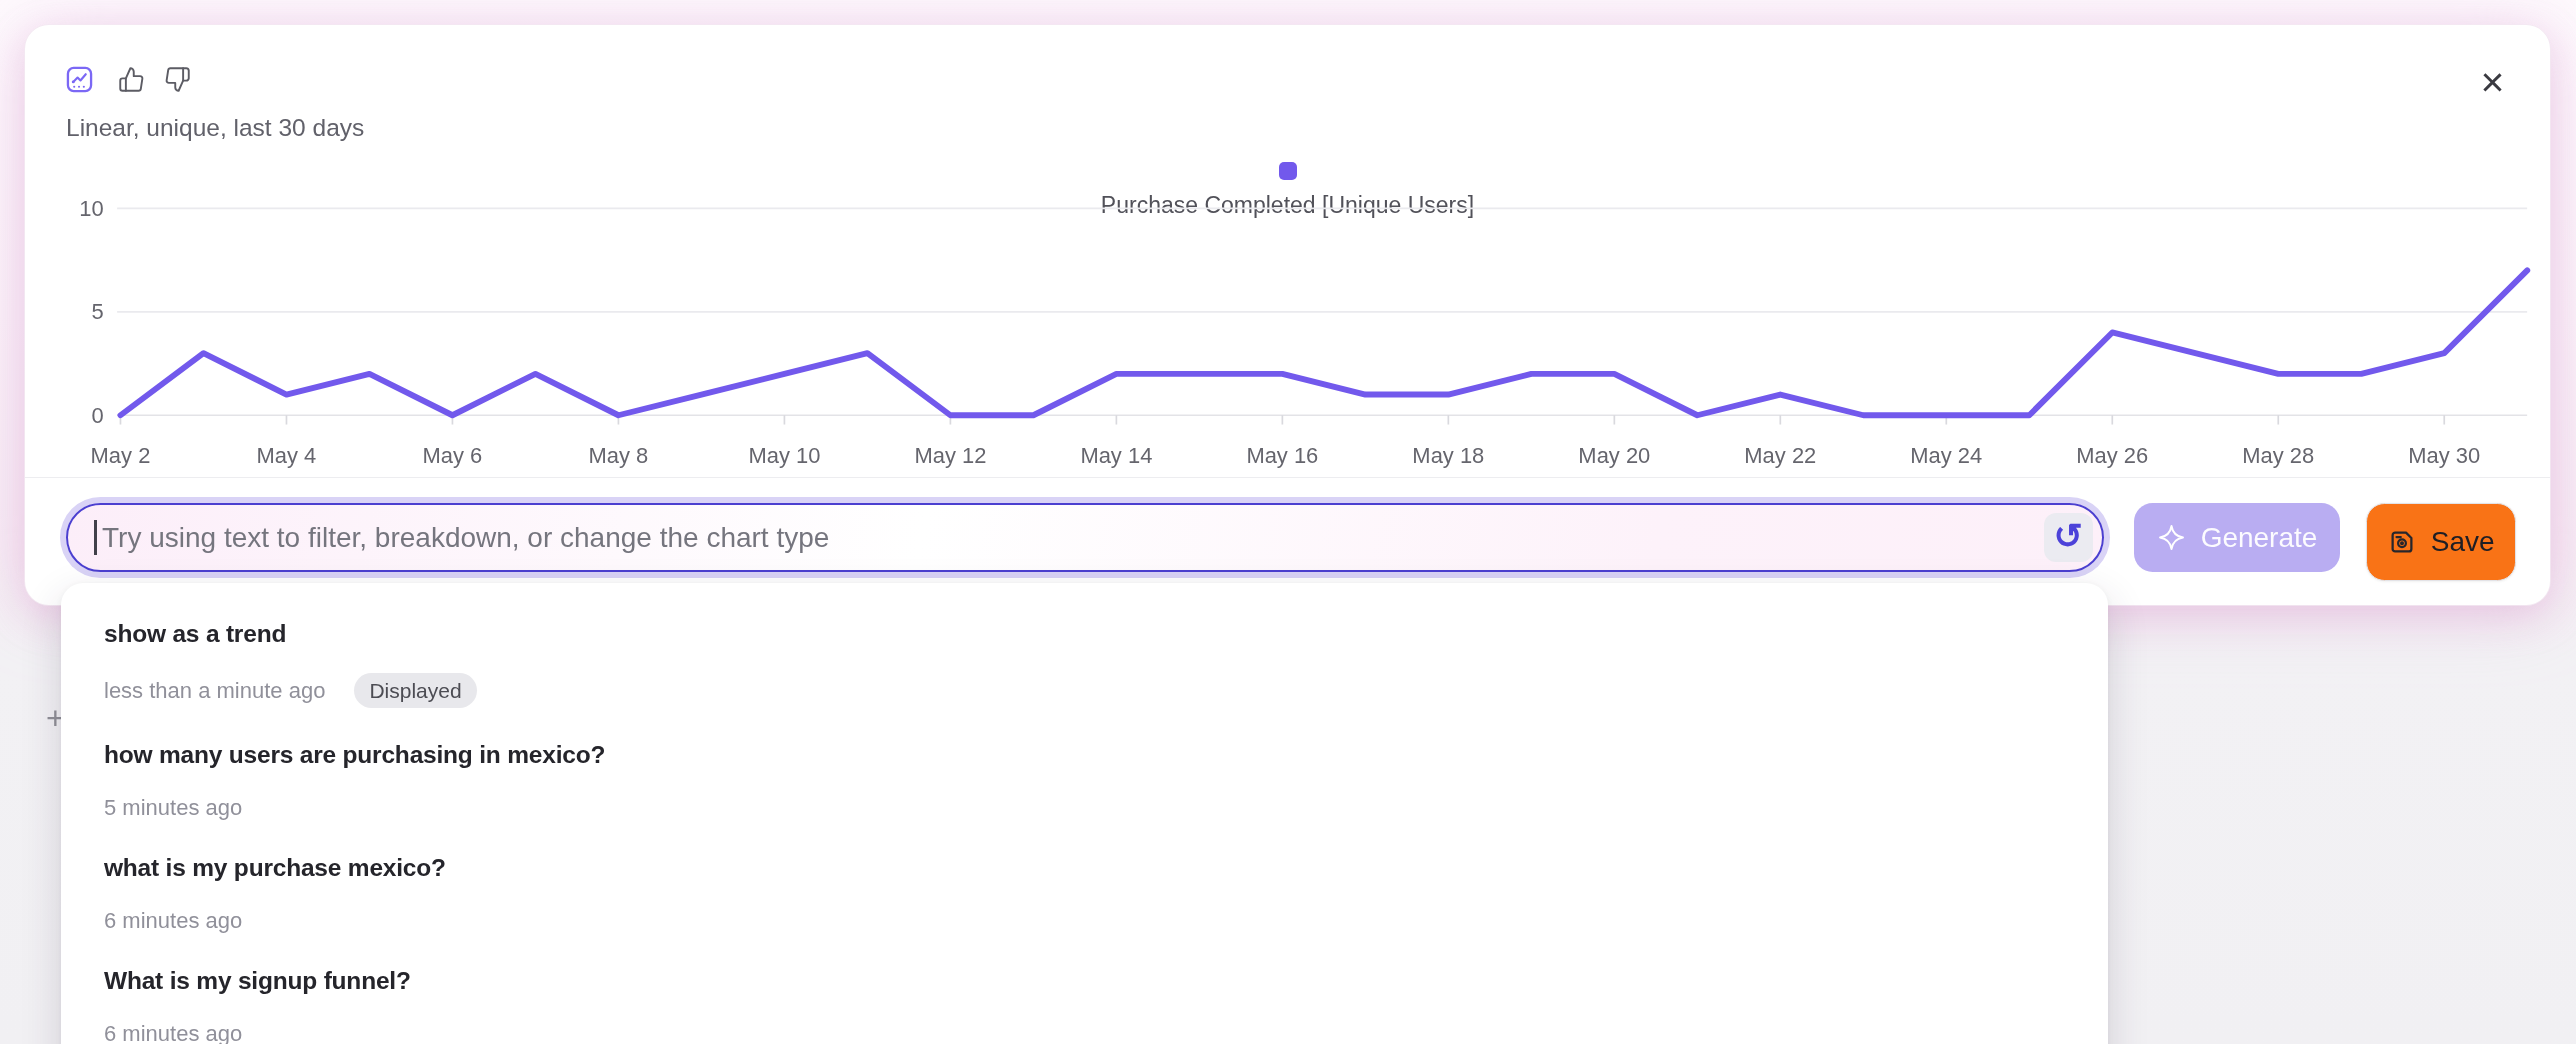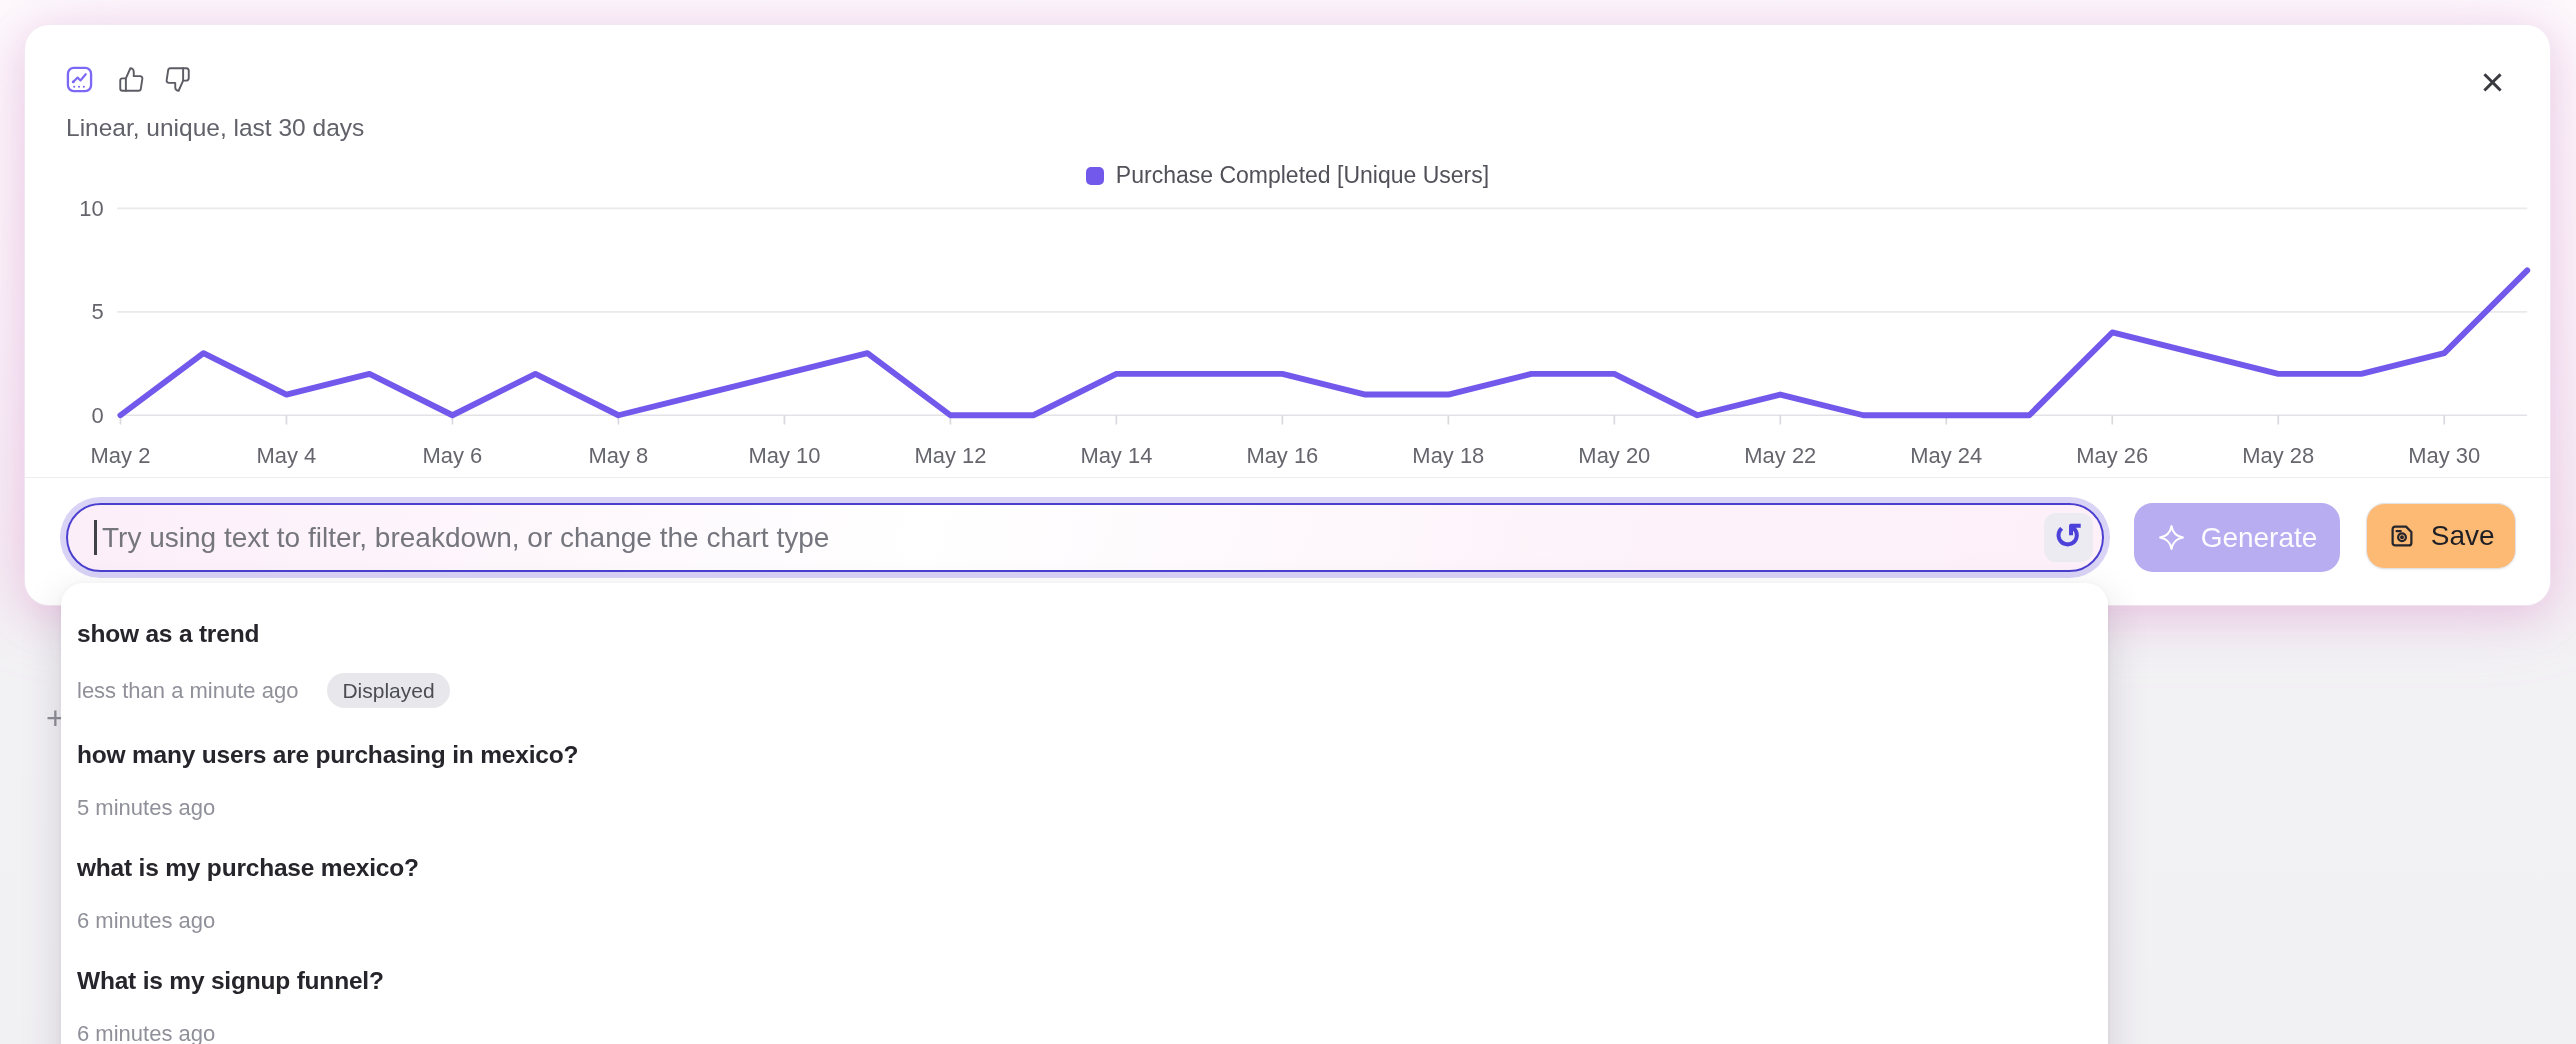--- a/index.html
+++ b/index.html
@@ -24,21 +24,21 @@
   .thumbs{display:flex;align-items:center;gap:17px;margin-left:6.8px;}
   .thumb-btn{width:29px;height:29px;display:flex;align-items:center;justify-content:center;cursor:pointer;}
   .subtitle{position:absolute;left:41px;top:88px;font-size:24.5px;line-height:29px;color:#61616a;}
   .close-btn{
     position:absolute;right:34px;top:34px;width:47px;height:47px;
     display:flex;align-items:center;justify-content:center;
     font-size:41px;color:#3a3a41;cursor:pointer;line-height:1;
   }
 
   
-  .legend{position:absolute;left:0;right:0;top:137px;display:flex;justify-content:center;align-items:center;gap:12px;}
+  .legend{position:absolute;left:0;right:0;top:137px;display:flex;justify-content:center;align-items:center;gap:12px;flex-direction:column;}
   .legend-swatch{width:18px;height:18px;border-radius:5px;background:#7259ec;}
   .legend-label{font-size:23px;color:#515159;}
 
   
   .chart-svg{position:absolute;left:0;top:169px;}
   .chart-divider{position:absolute;left:0;right:0;top:452px;height:0.8px;background:#ededf0;}
 
   
   .ai-input{
     position:absolute;left:41px;top:478px;width:2038px;height:69px;box-sizing:border-box;
@@ -58,35 +58,35 @@
     background:#ebebf1;display:flex;align-items:center;justify-content:center;cursor:pointer;
   }
   .history-glyph{font-size:35px;color:#4c42d9;font-weight:700;line-height:1;margin-top:-3.4px;}
 
   .generate-btn{
     position:absolute;left:2109px;top:478px;width:206px;height:69px;border-radius:18.6px;
     background:#b9adf2;display:flex;align-items:center;justify-content:center;gap:15px;
     color:rgba(255,255,255,0.95);font-size:28px;font-weight:500;cursor:default;
   }
   .save-btn{
-    position:absolute;left:2341px;top:478px;width:150px;height:66px;border-radius:18.6px;box-sizing:border-box;
-    background:#fdba74;border:1.7px solid #e3e3e7;display:flex;align-items:center;justify-content:center;gap:13.5px;
+    position:absolute;left:2341px;top:478px;width:150px;height:78px;border-radius:18.6px;box-sizing:border-box;
+    background:#f97316;border:1.7px solid #e3e3e7;display:flex;align-items:center;justify-content:center;gap:13.5px;
     color:#1e1e25;font-size:28px;font-weight:500;cursor:pointer;
     box-shadow:0 0.8px 2.5px rgba(0,0,0,0.06);
   }
 
   
   .plus-partial{position:absolute;left:46px;top:700px;font-size:32px;color:#8f8f96;z-index:1;}
   .dropdown{
     position:absolute;left:61px;top:583px;width:2047px;box-sizing:border-box;
     background:#ffffff;border-radius:22px;z-index:5;
     box-shadow:0 15px 42px rgba(50,40,70,0.16), 0 1.7px 6.8px rgba(0,0,0,0.05);
     padding:20px 0 22px 0;
   }
-  .dd-item{padding:16px 34px 16px 16px;cursor:pointer;border-radius:12px;}
+  .dd-item{padding:16px 34px 16px 43px;cursor:pointer;border-radius:12px;}
   .dd-query{font-size:24.5px;line-height:30px;font-weight:700;color:#25252b;letter-spacing:-0.2px;}
   .dd-meta{margin-top:24px;display:flex;align-items:center;gap:29px;}
   .dd-time{font-size:22px;line-height:27px;color:#90909a;}
   .dd-badge{
     background:#e8e8ec;color:#4c4c53;font-size:21px;line-height:21px;
     padding:6.8px 15px;border-radius:844px;text-align:right;
   }
 
   svg{display:block;}
 </style>

